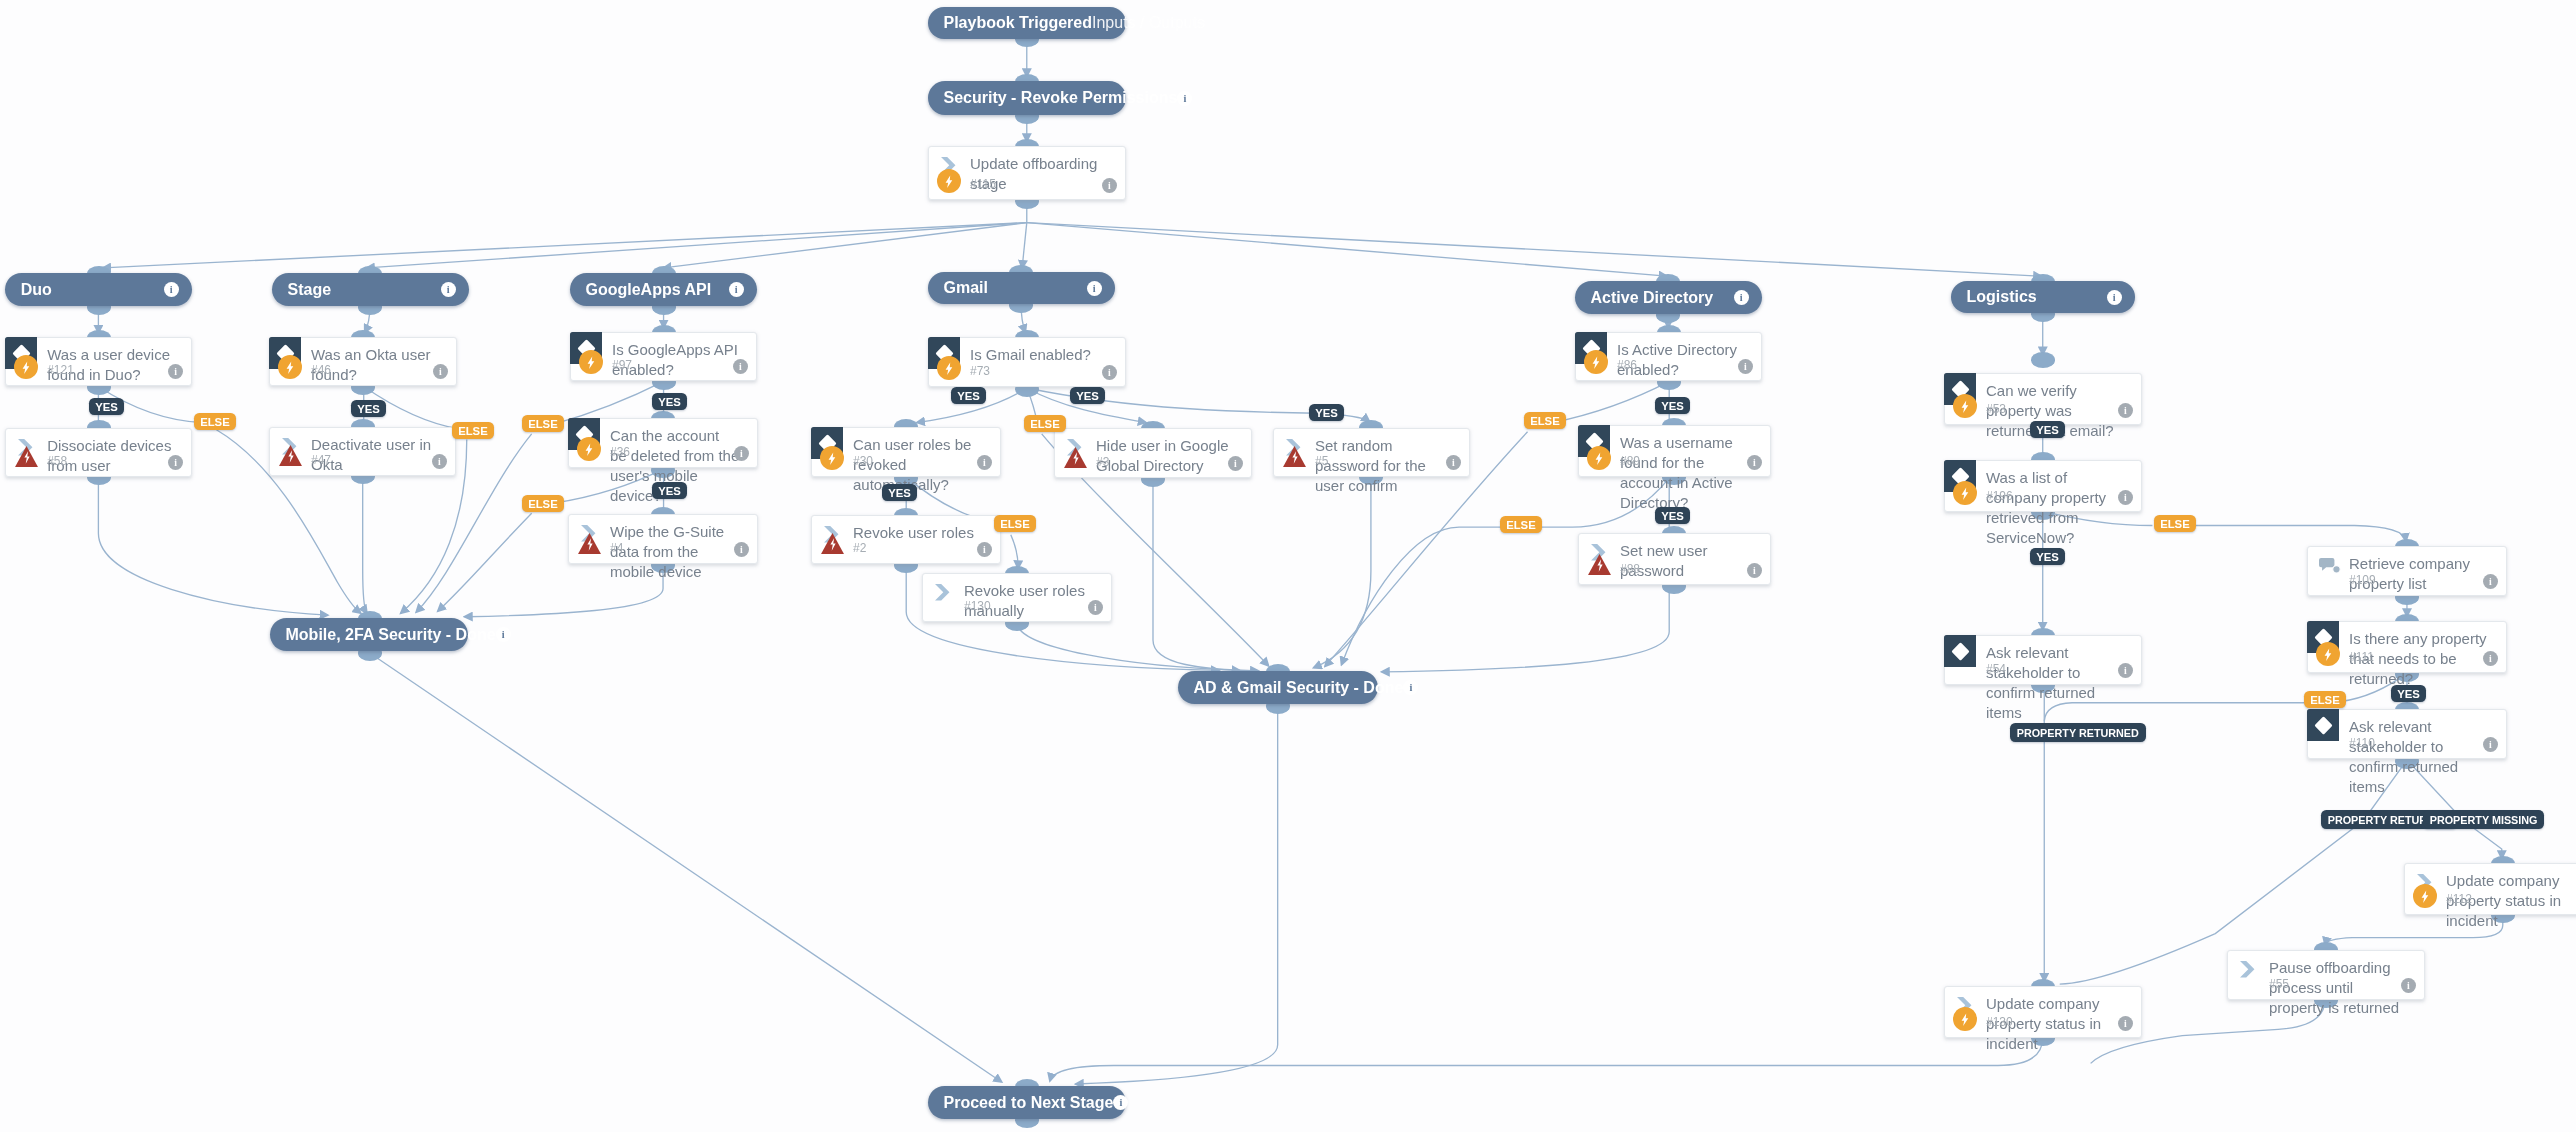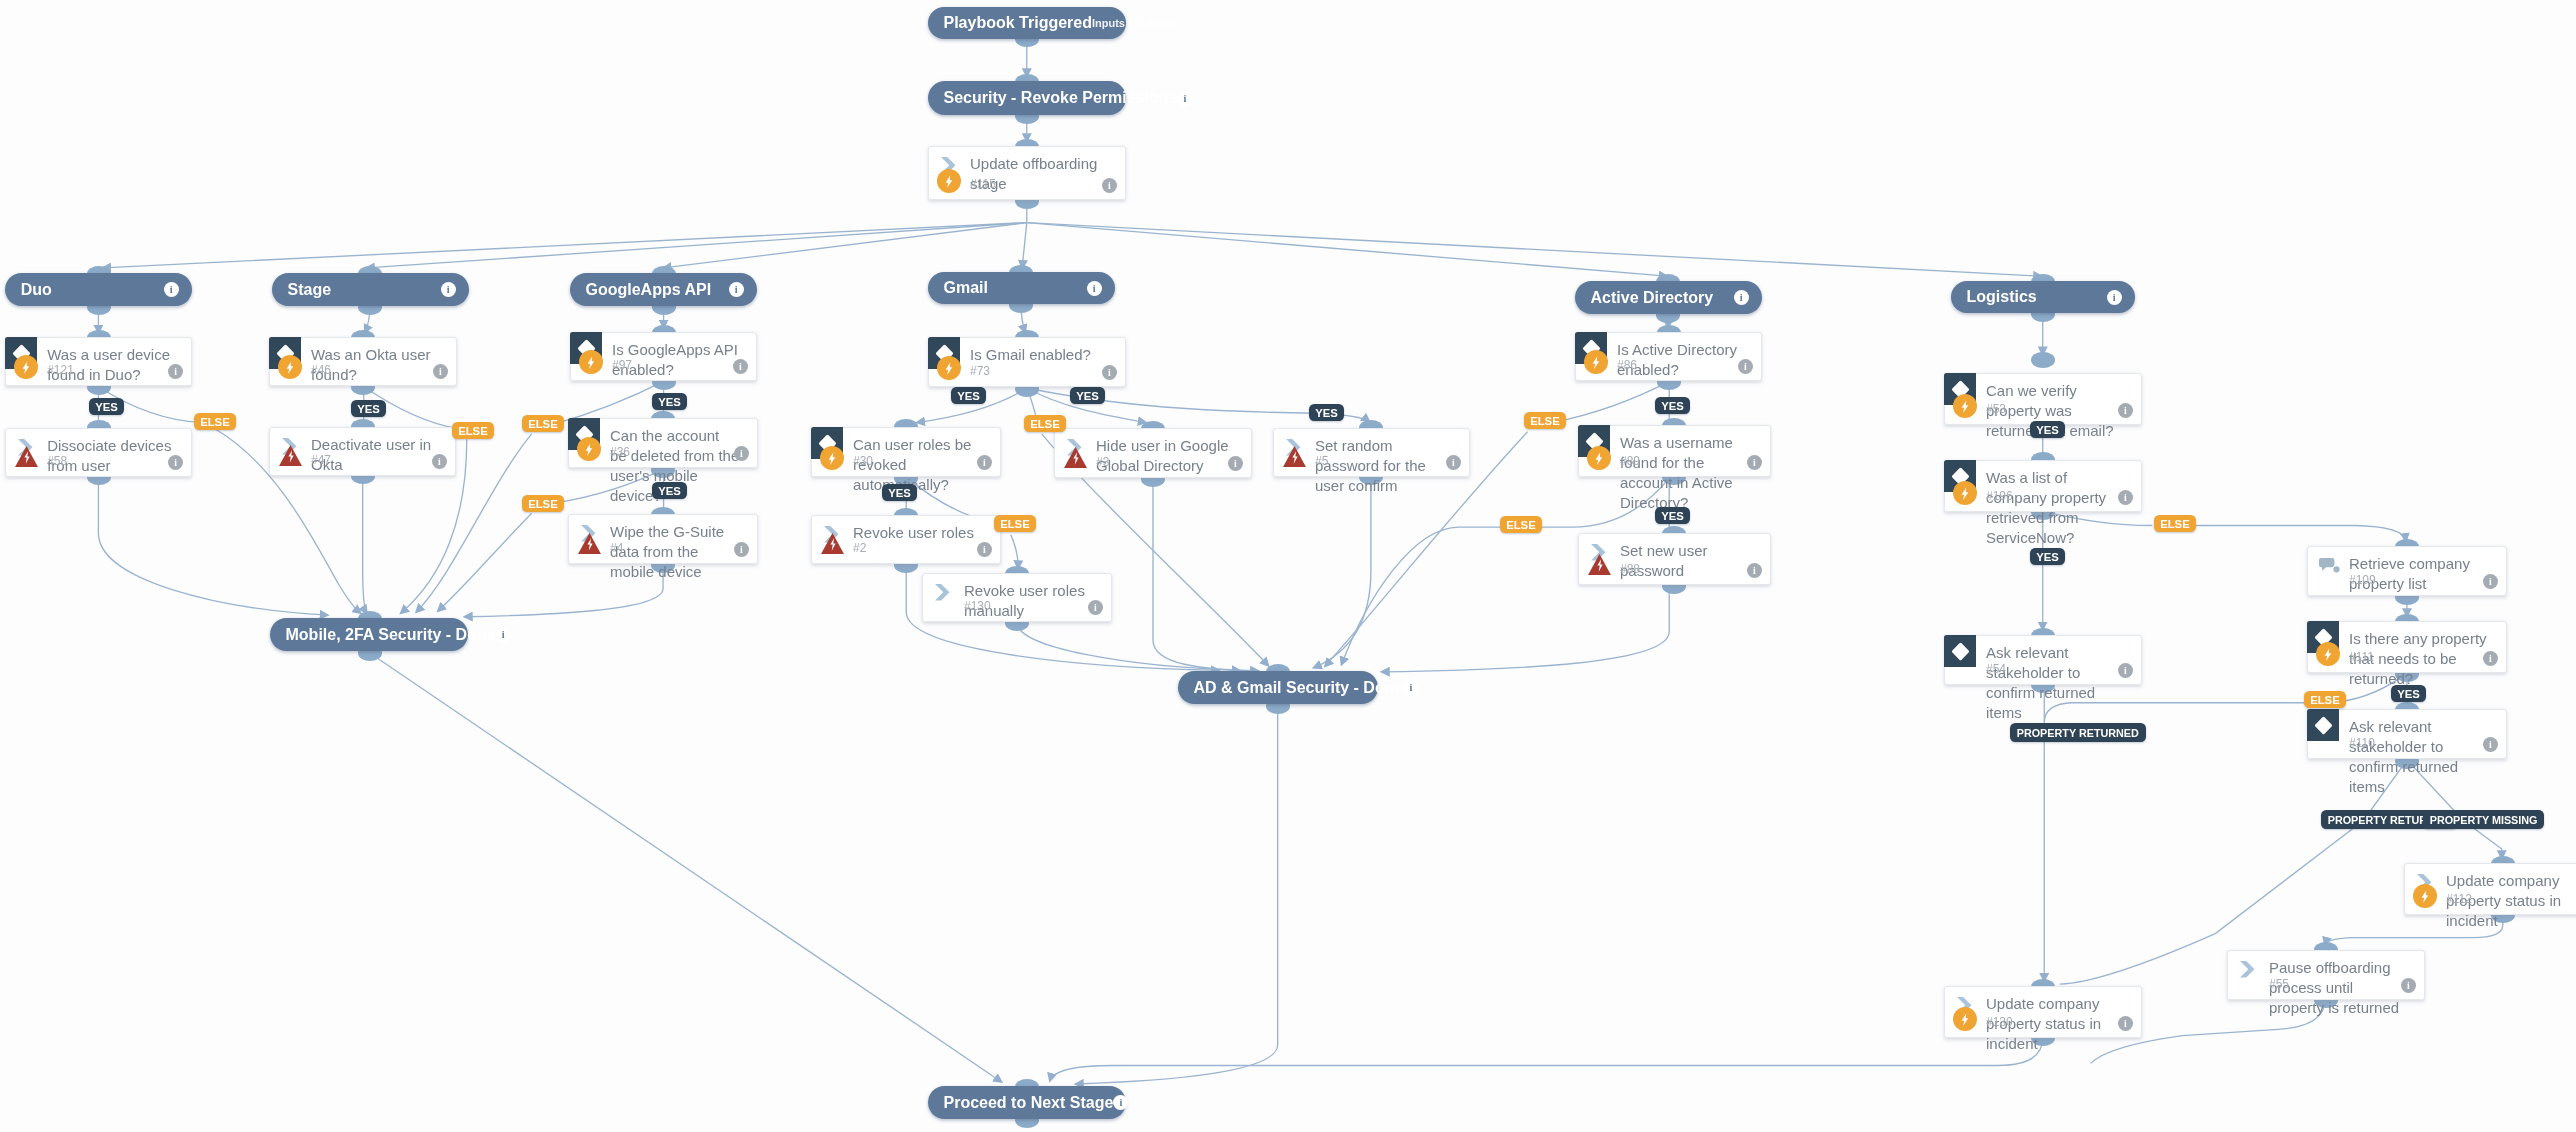--- a/index.html
+++ b/index.html
@@ -4,21 +4,21 @@
 <style>
   html,body{margin:0;padding:0;background:#fdfdfe;}
   #canvas{position:relative;width:2612px;height:1133px;overflow:hidden;
           font-family:"Liberation Sans",sans-serif;background:#fdfdfe;}
   #edges{position:absolute;left:0;top:0;z-index:1;}
   .puck{position:absolute;width:24px;height:15.5px;border-radius:12px/7.7px;background:#8cabc9;z-index:2;}
   .node{position:absolute;z-index:3;box-sizing:border-box;}
   .stage{background:#5d7899;border-radius:17.5px;box-shadow:0 1.5px 3.6px rgba(70,90,120,.4);
          display:flex;align-items:center;padding:0 13.4px 0 15.5px;color:#fff;}
   .stage-title{font-size:16px;font-weight:700;flex:1;white-space:nowrap;}
-  .stage-right{font-size:11px;font-weight:700;opacity:.9;white-space:nowrap;}
+  .stage-right{font-size:16px;font-weight:400;opacity:.9;white-space:nowrap;}
   .info-badge{width:15px;height:15px;border-radius:50%;display:flex;align-items:center;justify-content:center;
               font-size:10.3px;font-weight:700;font-family:"Liberation Serif",serif;flex:0 0 auto;}
   .stage .info-badge{background:#fff;color:#5d7899;}
   .card{background:#fff;border:1px solid #e4e8ec;border-radius:3.1px;box-shadow:0 1.5px 3.6px rgba(130,140,155,.28);}
   .card-title{position:absolute;left:41px;top:7.2px;right:17.5px;font-size:15px;color:#77818d;line-height:1.32;}
   .cond-block{position:absolute;left:-1px;top:-1px;width:32px;height:32px;background:#31475a;
               border-radius:2.6px 0 0 0;display:flex;align-items:center;justify-content:center;}
   .diamond{width:13px;height:13px;background:#fff;transform:rotate(45deg);border-radius:1.5px;}
   .task-glyph{position:absolute;left:11.3px;top:10.3px;}
   .badge{position:absolute;left:8.2px;bottom:5.7px;}

